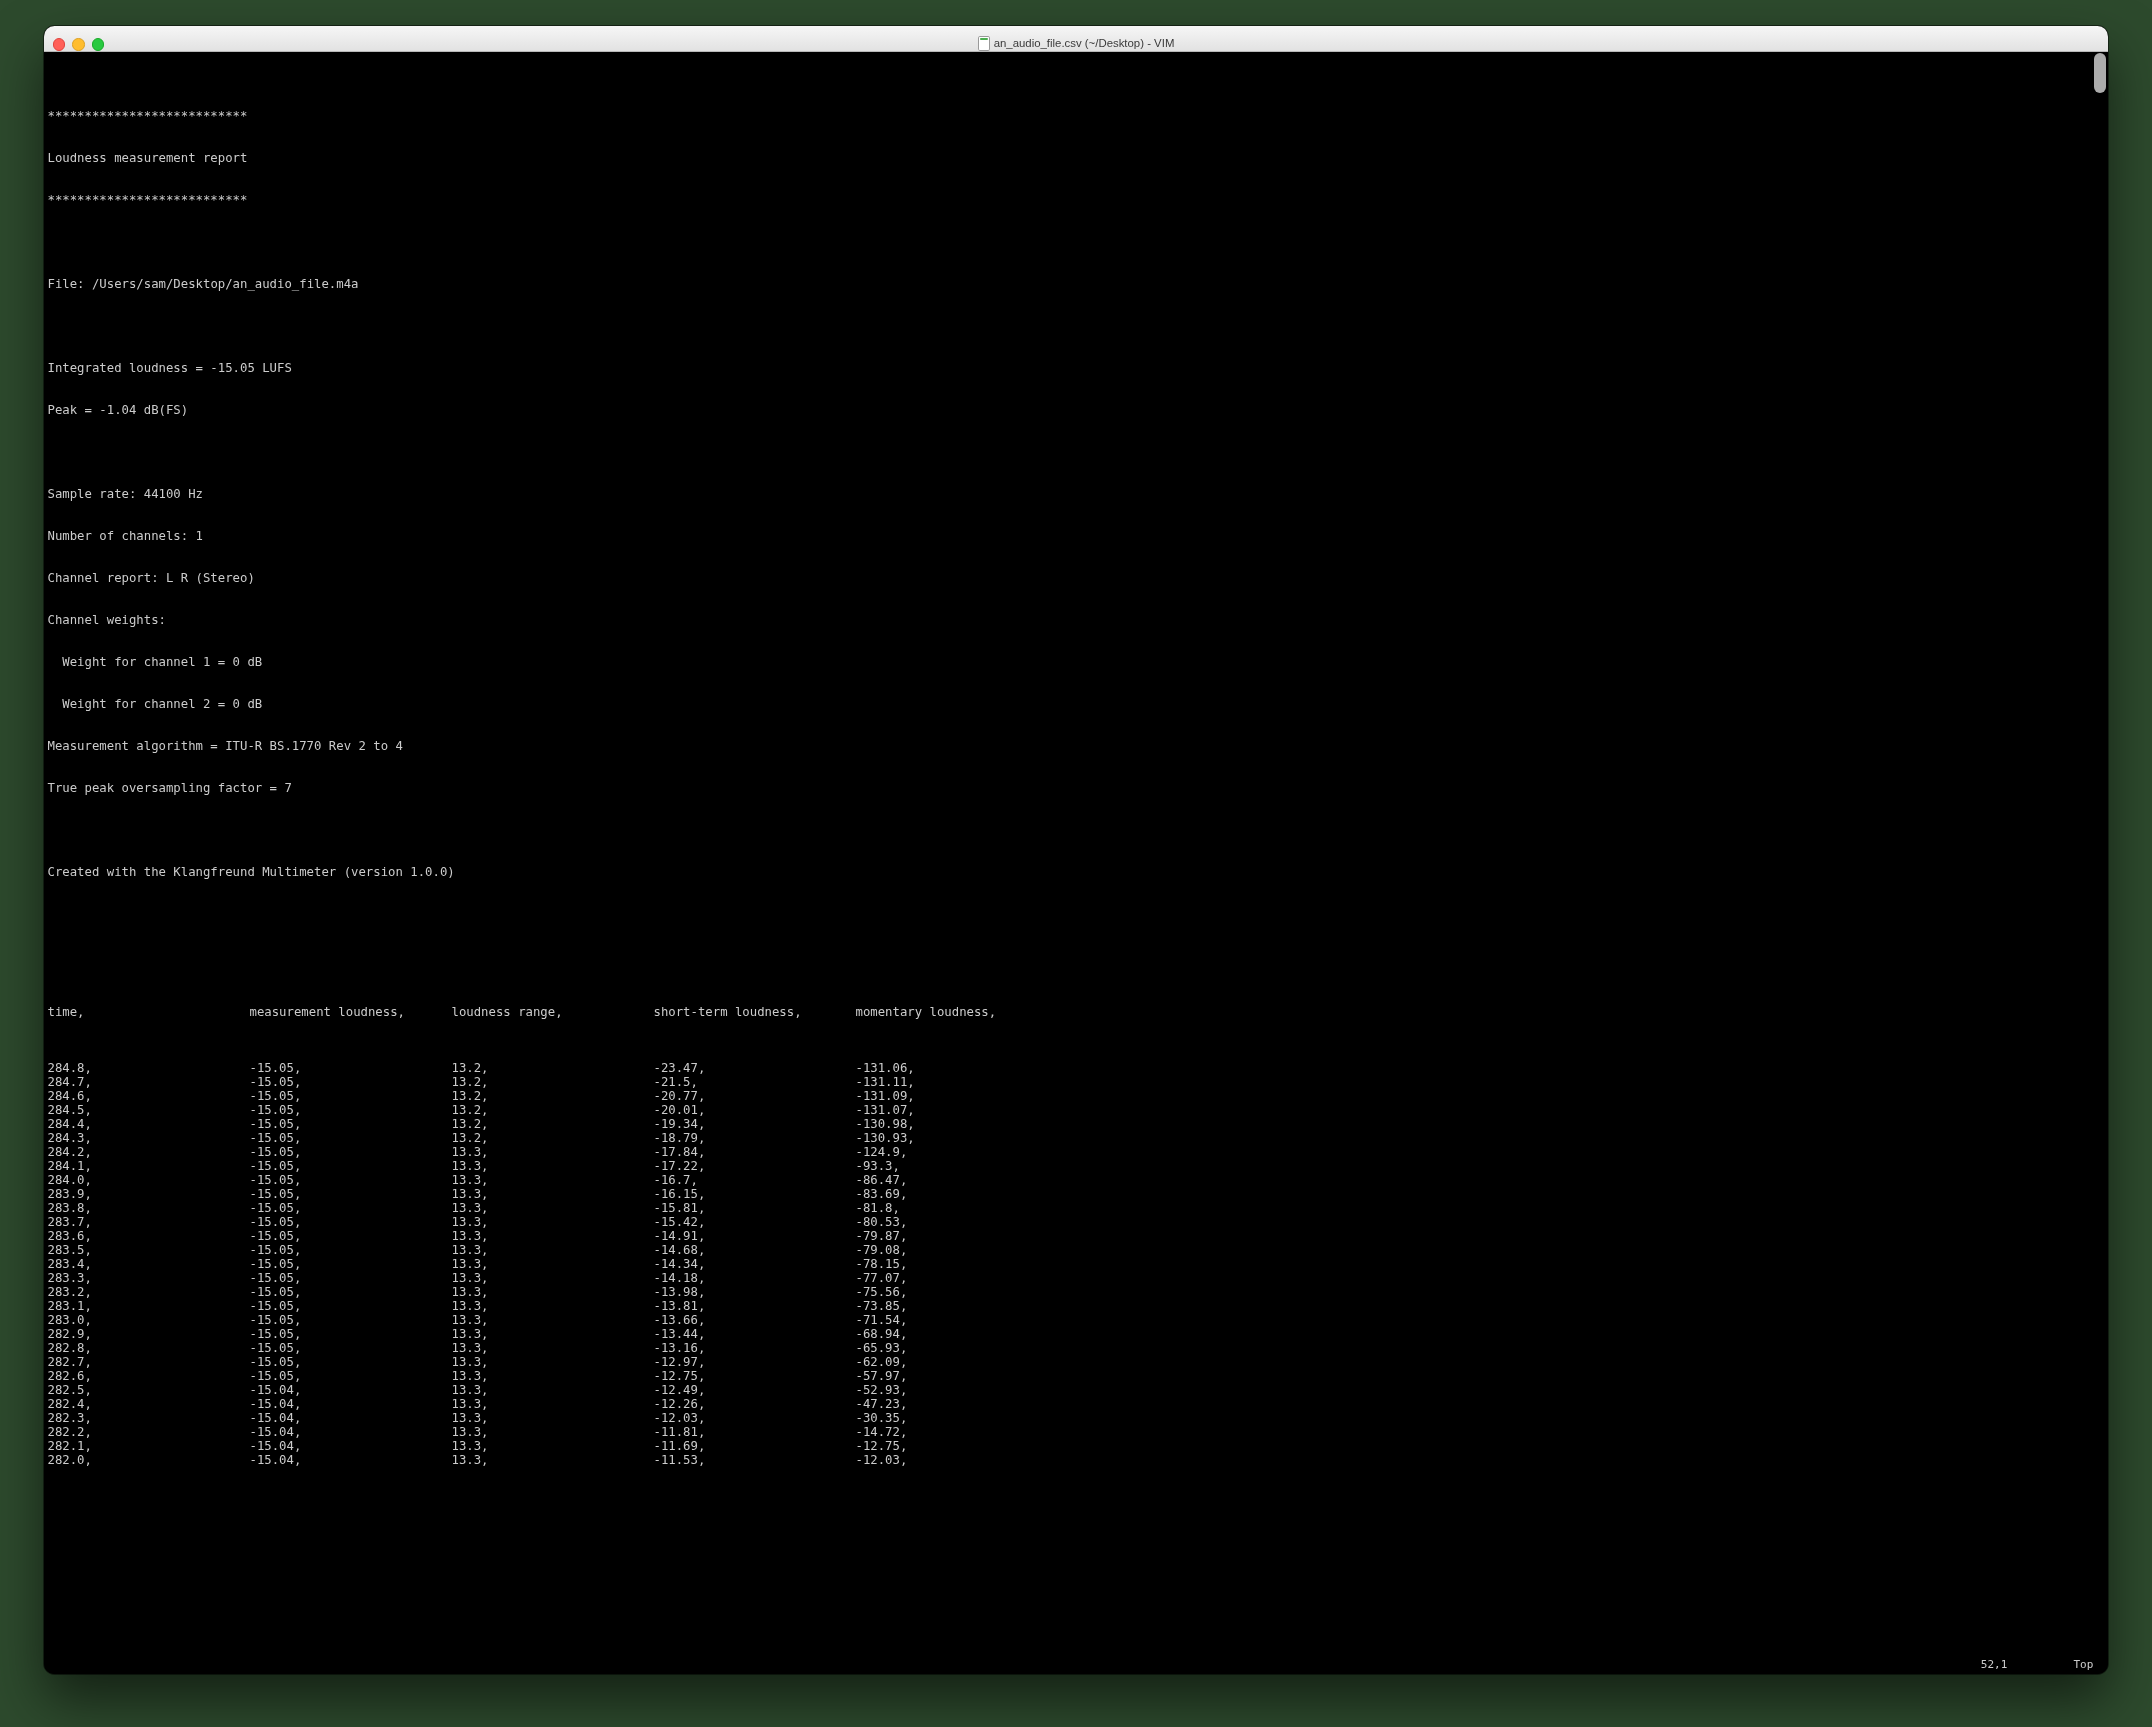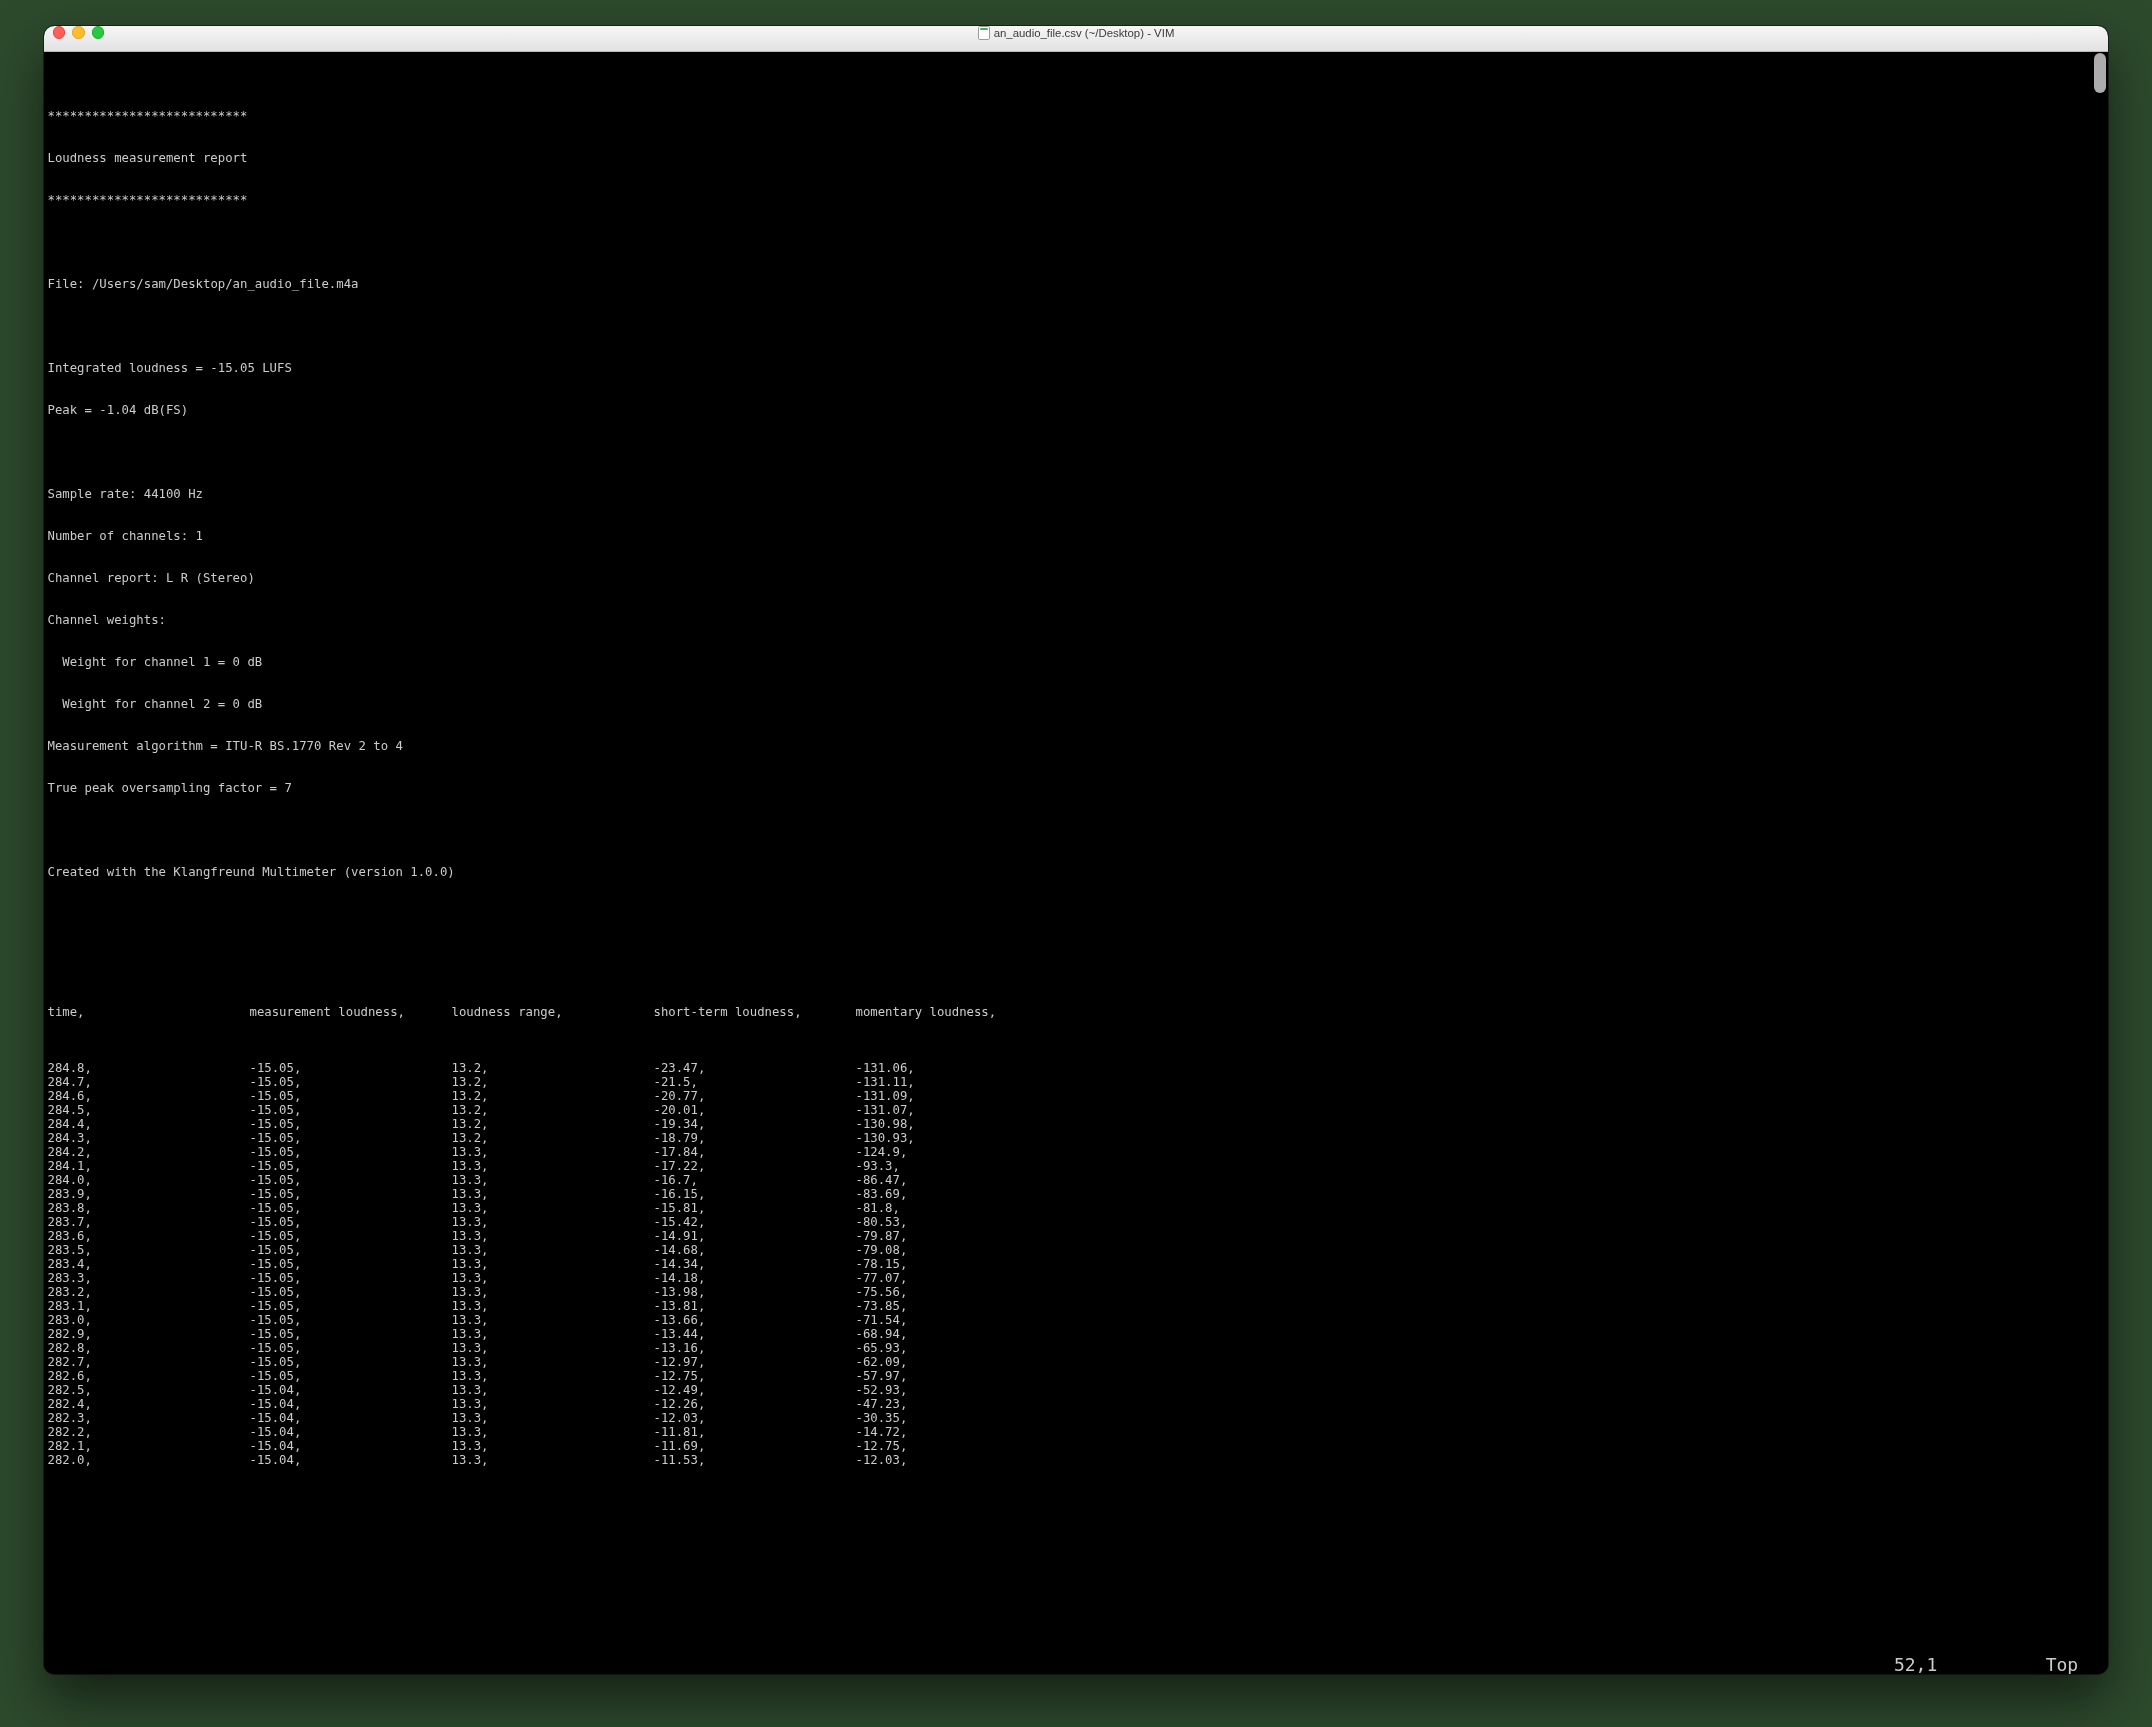--- a/index.html
+++ b/index.html
@@ -9,21 +9,21 @@
   .window{
     position:absolute;left:44px;top:26px;right:44px;bottom:53px;
     background:#000;border-radius:10.5px;
     box-shadow:0 26px 53px rgba(0,0,0,.55),0 0 0 0.9px rgba(0,0,0,.5);
     overflow:hidden;display:flex;flex-direction:column;
   }
   .titlebar{
     height:24.6px;flex:0 0 24.6px;
     background:linear-gradient(#f6f6f6,#e2e2e2);
     border-bottom:0.9px solid #b8b8b8;
-    position:relative;display:flex;align-items:flex-start;
+    position:relative;display:flex;align-items:flex-end;
   }
   .lights{display:flex;gap:7px;margin-left:8.8px}
   .dot{width:10.5px;height:10.5px;border-radius:50%}
   .red{background:#ff5f57;border:0.9px solid #e0443e}
   .yel{background:#ffbd2e;border:0.9px solid #dea123}
   .grn{background:#28c940;border:0.9px solid #1aab29}
   .titletext{
     position:absolute;left:0;right:0;text-align:center;
     font:11.4px -apple-system,Helvetica,Arial,sans-serif;color:#3a3a3a;
     pointer-events:none;display:flex;justify-content:center;align-items:center;gap:3.5px;
@@ -40,22 +40,22 @@
     flex:1;overflow:hidden;position:relative;background:#000;color:#ccc;
     font-size:12.3px;line-height:14px;padding:1.8px 0 0 3.5px;
     white-space:pre;
   }
   .term .row{height:14px}
   .scrollbar{
     position:absolute;top:1.8px;right:1.8px;width:12.3px;height:40px;
     background:#bfbfbf;border-radius:6.1px;opacity:.9;
   }
   .status{
-    position:absolute;bottom:1.8px;right:19px;left:5.3px;
-    color:#ccc;font-size:18px;line-height:14px;text-align:right;white-space:pre;
+    position:absolute;bottom:1.8px;right:8px;left:5.3px;
+    color:#ccc;font-size:11px;line-height:14px;text-align:right;white-space:pre;
   }
   .cols{display:flex}
   .c0{width:202px}
   .c1{width:202px}
   .c2{width:202px}
   .c3{width:202px}
   .c4{flex:1}
 </style>
 </head>
 <body>

